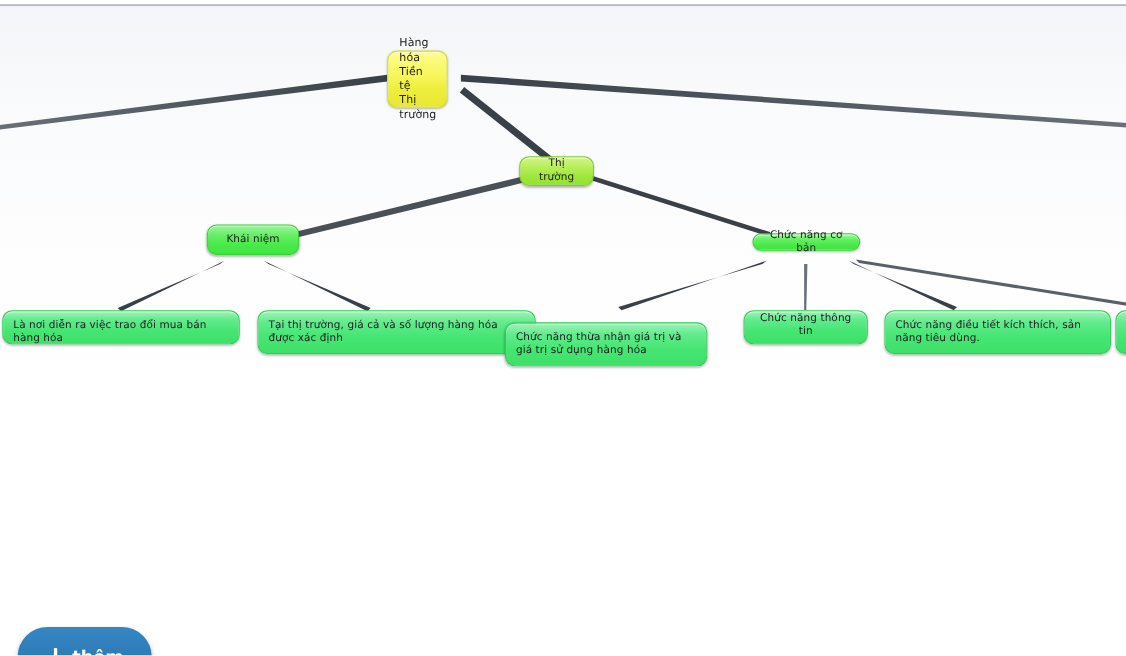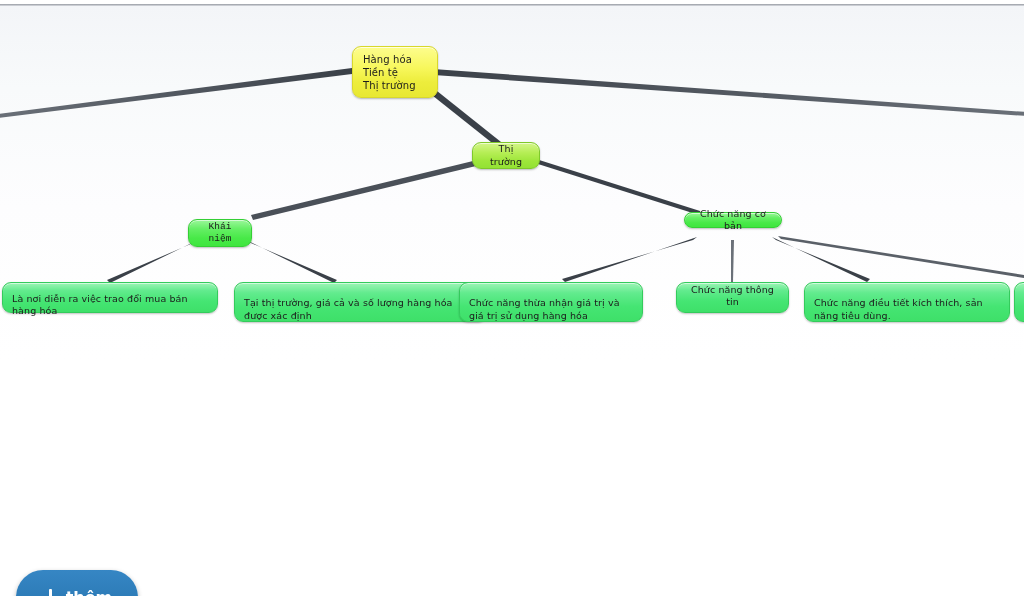--- a/index.html
+++ b/index.html
@@ -96,22 +96,22 @@
     font-size: 9.5px;
     justify-content: center;
   }
 
   
   .node.leaf {
     background: linear-gradient(to bottom, #9df4b6 0%, #62eb8e 26%, #45e573 62%, #3ee069 100%);
     border: 1px solid #34cb5c;
     box-shadow: 0 1px 2px rgba(0,0,0,0.24), inset 0 1px 0 rgba(255,255,255,0.55);
     font-size: 9.5px;
-    align-items: center;
-    padding-top: 20px;
+    align-items: flex-start;
+    padding-top: 7px;
   }
 
   
   #fab {
     position: absolute;
     left: 16px;
     top: 564px;
     width: 122px;
     height: 54px;
     border-radius: 27px;
@@ -183,47 +183,47 @@
 
       <polygon points="693,234 697,231 565,276 562,273" fill="#3a4048"></polygon>
 
       <polygon points="731,234 734,234 733,276 731,276" fill="#6b7179"></polygon>
 
       <polygon points="772,231 776,234 870,273 867,276" fill="#3a4048"></polygon>
 
       <polygon points="778,230 781,233 1024,272 1024,269" fill="#5a6068"></polygon>
     </svg>
 
-    <div class="node root" style="left:352px; top:40px; width:86px; height:52px;">
+    <div class="node root" style="left:352px; top:40px; width:55px; height:52px;">
       <span class="node-text">Hàng hóa
 Tiền tệ
 Thị trường</span>
     </div>
 
     <div class="node lime" style="left:472px; top:136px; width:68px; height:27px;">
       <span class="node-text" style="text-align:center;">Thị trường</span>
     </div>
 
-    <div class="node green" style="left:188px; top:213px; width:64px; height:28px;font-family:Liberation Mono, monospace;">
+    <div class="node green" style="left:188px; top:198px; width:84px; height:28px;">
       <span class="node-text" style="text-align:center;">Khái niệm</span>
     </div>
 
     <div class="node green" style="left:684px; top:206px; width:98px; height:16px;">
       <span class="node-text" style="text-align:center;">Chức năng cơ bản</span>
     </div>
 
     <div class="node leaf" style="left:2px; top:276px; width:216px; height:31px;">
       <span class="node-text">Là nơi diễn ra việc trao đổi mua bán hàng hóa</span>
     </div>
 
     <div class="node leaf" style="left:234px; top:276px; width:253px; height:40px;">
       <span class="node-text">Tại thị trường, giá cả và số lượng hàng hóa được xác định</span>
     </div>
 
-    <div class="node leaf" style="left:459px; top:276px; width:184px; height:40px;">
+    <div class="node leaf" style="left:459px; top:287px; width:184px; height:40px;">
       <span class="node-text">Chức năng thừa nhận giá trị  và giá trị sử dụng hàng hóa</span>
     </div>
 
     <div class="node leaf" style="left:676px; top:276px; width:113px; height:31px; align-items:center; padding-top:2px;">
       <span class="node-text" style="text-align:center;">Chức năng thông tin</span>
     </div>
 
     <div class="node leaf" style="left:804px; top:276px; width:206px; height:40px;">
       <span class="node-text">Chức năng điều tiết kích thích, sản năng tiêu dùng.</span>
     </div>

